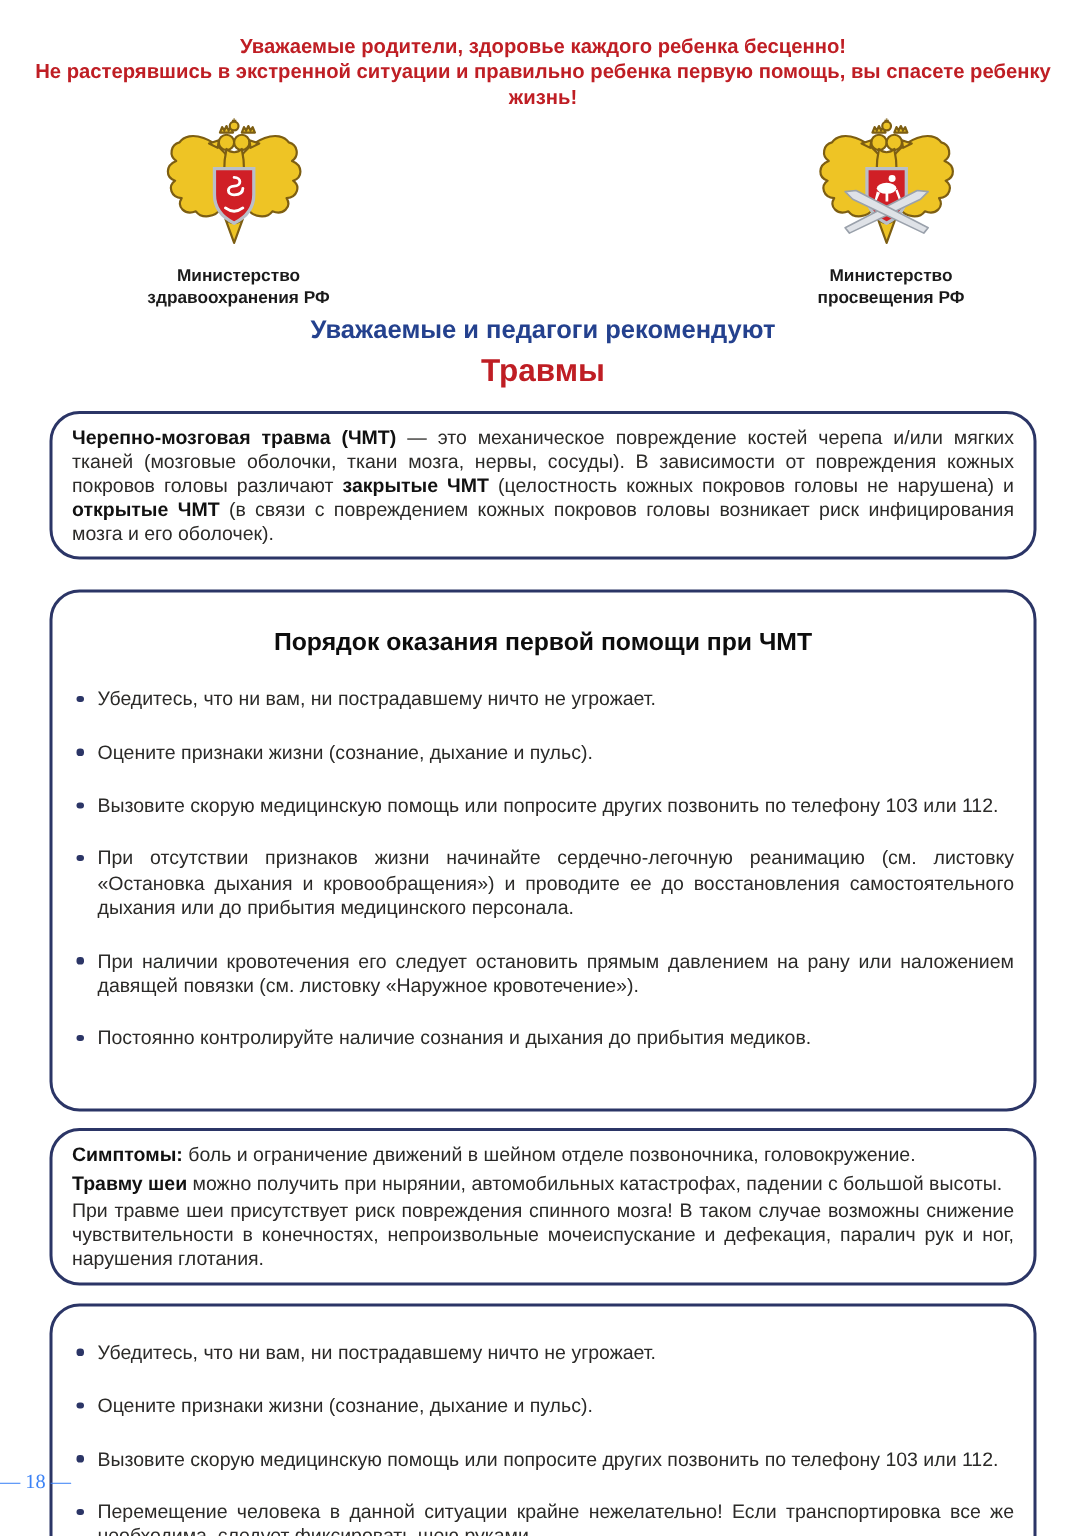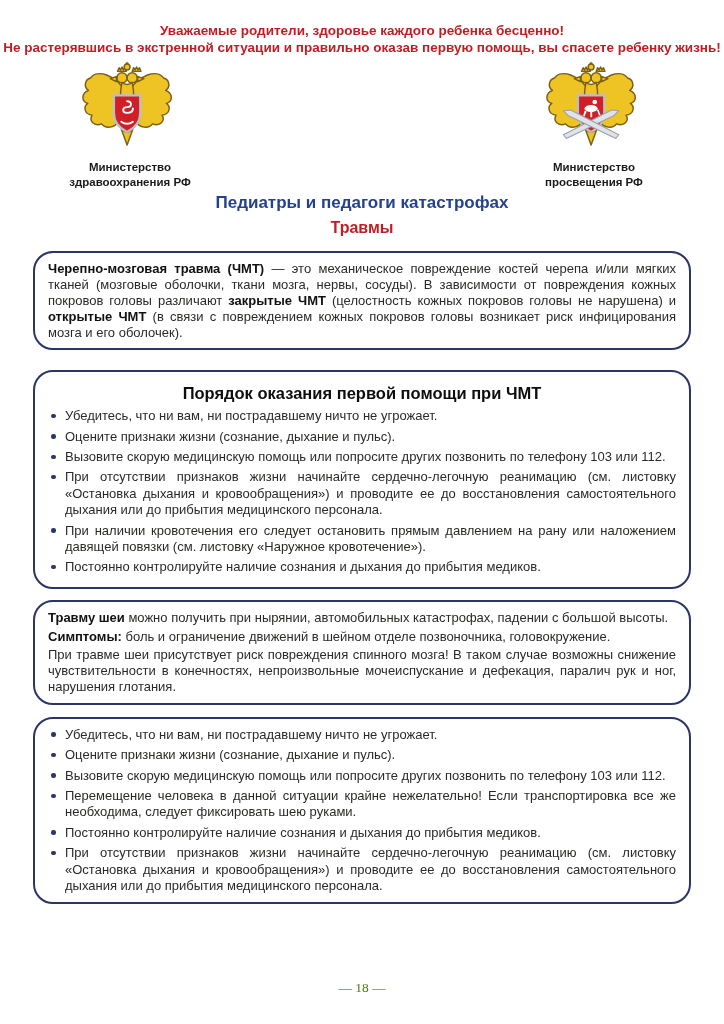--- a/index.html
+++ b/index.html
@@ -9,60 +9,60 @@
   *{box-sizing:border-box; margin:0; padding:0;}
   html,body{background:#fff;}
   body{width:724px; height:1024px; overflow:hidden;
        font-family:"Liberation Sans","DejaVu Sans",sans-serif; color:var(--text);}
   .page{position:relative; width:724px; height:1004px; background:#fff; padding-top:22px;}
 
   .top-lines{text-align:center; color:var(--red); font-weight:bold;
              font-size:13.5px; line-height:1.26;}
 
   .logos{display:flex; justify-content:space-between; align-items:flex-start;
-         padding:6px 30px 0 30px;}
+         padding:6px 30px 0 30px;margin-left:29px;}
   .logo-col{display:flex; flex-direction:column; align-items:center; width:200px;}
   .logo-col.center{width:190px; padding-top:2px;}
   .cap{font-size:11.5px; font-weight:bold; text-align:center; white-space:pre-line;
        line-height:1.27; margin-top:2px; color:#1a1a1a;}
   .cap.blue{color:var(--union-blue);}
 
   .subtitle{margin-top:4px; text-align:center; color:var(--blue);
             font-weight:bold; font-size:17px;}
   .main-title{margin-top:6px; text-align:center; color:var(--red);
-              font-weight:bold; font-size:16px;}
+              font-weight:bold; font-size:21px;}
 
   .box{margin:0 33px; border:2.5px solid var(--navy); border-radius:20px;
        padding:5px 13px; font-size:13px; line-height:1.22; color:var(--text);}
   .box p{margin:3px 0; text-align:justify;}
   .box b{color:#111;}
   .box-info-chmt{margin-top:14px;}
-  .box-aid-chmt{margin-top:20px; padding:7px 13px;}
+  .box-aid-chmt{margin-top:20px; padding:19px 13px;}
   .box-info-neck{margin-top:11px;}
   .box-aid-neck{margin-top:12px; padding:4px 13px;}
   .box-title{text-align:center; font-weight:bold; font-size:16.5px;
              color:#0d0d0d; margin:5px 0 3px 0; line-height:1.2;}
   ul.bullets{list-style:none; margin:4px 0 4px 0; padding:0;}
-  ul.bullets li{position:relative; padding-left:17px; margin:4px 0;
+  ul.bullets li{position:relative; padding-left:17px; margin:19px 0;
                 text-align:justify; line-height:1.26;}
   ul.bullets li::before{content:""; position:absolute; left:3px; top:5.5px;
                 width:4.5px; height:4.5px; border-radius:50%; background:var(--navy);}
 
-  .footer{position:absolute; left:0; right:0; bottom:8px; text-align:center;
+  .footer{position:absolute; left:0; right:0; bottom:8px; text-align:left;
           font-family:"Liberation Serif","DejaVu Serif",serif;
-          font-size:13.5px; color:#4d7c0f;}
+          font-size:13.5px; color:#3b82f6;}
 </style>
 </head>
 <body>
 
 <div class="page">
 
   <div class="top-lines">
     <div>Уважаемые родители, здоровье каждого ребенка бесценно!</div>
-    <div>Не растерявшись в экстренной ситуации и правильно оказав первую помощь, вы спасете ребенку жизнь!</div>
+    <div>Не растерявшись в экстренной ситуации и правильно ребенка первую помощь, вы спасете ребенку жизнь!</div>
   </div>
 
   <div class="logos">
 
     <div class="logo-col">
       <svg width="102" height="96" viewBox="0 0 140 128">
         <g fill="var(--gold)" stroke="var(--gold-dark,#7d5e12)" stroke-width="2" stroke-linejoin="round">
           <path d="M66 42 C50 14 24 8 16 20 C8 22 6 32 13 37 C3 41 3 52 12 55 C5 60 8 70 18 71 C13 79 21 87 31 83 C36 90 49 89 54 80 L66 60 Z"></path>
           <g transform="translate(132,0) scale(-1,1)">
             <path d="M66 42 C50 14 24 8 16 20 C8 22 6 32 13 37 C3 41 3 52 12 55 C5 60 8 70 18 71 C13 79 21 87 31 83 C36 90 49 89 54 80 L66 60 Z"></path>
@@ -116,42 +116,42 @@
         <g fill="#dfe2e7" stroke="#9aa1ab" stroke-width="1.5" stroke-linejoin="round">
           <path d="M28 98 L94 64 l10 1 -7 7 -65 31 z"></path>
           <path d="M104 98 L38 64 l-10 1 7 7 65 31 z"></path>
         </g>
       </svg>
       <div class="cap">Министерство
 просвещения РФ</div>
     </div>
   </div>
 
-  <div class="subtitle">Педиатры и педагоги катастрофах</div>
+  <div class="subtitle">Уважаемые и педагоги рекомендуют</div>
   <div class="main-title">Травмы</div>
 
   <div class="box box-info-chmt">
     <p><b>Черепно-мозговая травма (ЧМТ)</b><span> — это механическое повреждение костей черепа и/или мягких тканей (мозговые оболочки, ткани мозга, нервы, сосуды). В зависимости от повреждения кожных покровов головы различают </span><b>закрытые ЧМТ</b><span> (целостность кожных покровов головы не нарушена) и </span><b>открытые ЧМТ</b><span> (в связи с повреждением кожных покровов головы возникает риск инфицирования мозга и его оболочек).</span></p>
   </div>
 
   <div class="box box-aid-chmt">
     <div class="box-title">Порядок оказания первой помощи при ЧМТ</div>
     <ul class="bullets">
         <li>Убедитесь, что ни вам, ни пострадавшему ничто не угрожает.</li>
         <li>Оцените признаки жизни (сознание, дыхание и пульс).</li>
         <li>Вызовите скорую медицинскую помощь или попросите других позвонить по телефону 103 или 112.</li>
         <li>При отсутствии признаков жизни начинайте сердечно-легочную реанимацию (см. листовку «Остановка дыхания и кровообращения») и проводите ее до восстановления самостоятельного дыхания или до прибытия медицинского персонала.</li>
         <li>При наличии кровотечения его следует остановить прямым давлением на рану или наложением давящей повязки (см. листовку «Наружное кровотечение»).</li>
         <li>Постоянно контролируйте наличие сознания и дыхания до прибытия медиков.</li>
       </ul>
   </div>
 
   <div class="box box-info-neck">
+    <p><b>Симптомы:</b><span> боль и ограничение движений в шейном отделе позвоночника, головокружение.</span></p>
     <p><b>Травму шеи</b><span> можно получить при нырянии, автомобильных катастрофах, падении с большой высоты.</span></p>
-    <p><b>Симптомы:</b><span> боль и ограничение движений в шейном отделе позвоночника, головокружение.</span></p>
     <p>При травме шеи присутствует риск повреждения спинного мозга! В таком случае возможны снижение чувствительности в конечностях, непроизвольные мочеиспускание и дефекация, паралич рук и ног, нарушения глотания.</p>
   </div>
 
   <div class="box box-aid-neck">
     <ul class="bullets">
         <li>Убедитесь, что ни вам, ни пострадавшему ничто не угрожает.</li>
         <li>Оцените признаки жизни (сознание, дыхание и пульс).</li>
         <li>Вызовите скорую медицинскую помощь или попросите других позвонить по телефону 103 или 112.</li>
         <li>Перемещение человека в данной ситуации крайне нежелательно! Если транспортировка все же необходима, следует фиксировать шею руками.</li>
         <li>Постоянно контролируйте наличие сознания и дыхания до прибытия медиков.</li>

